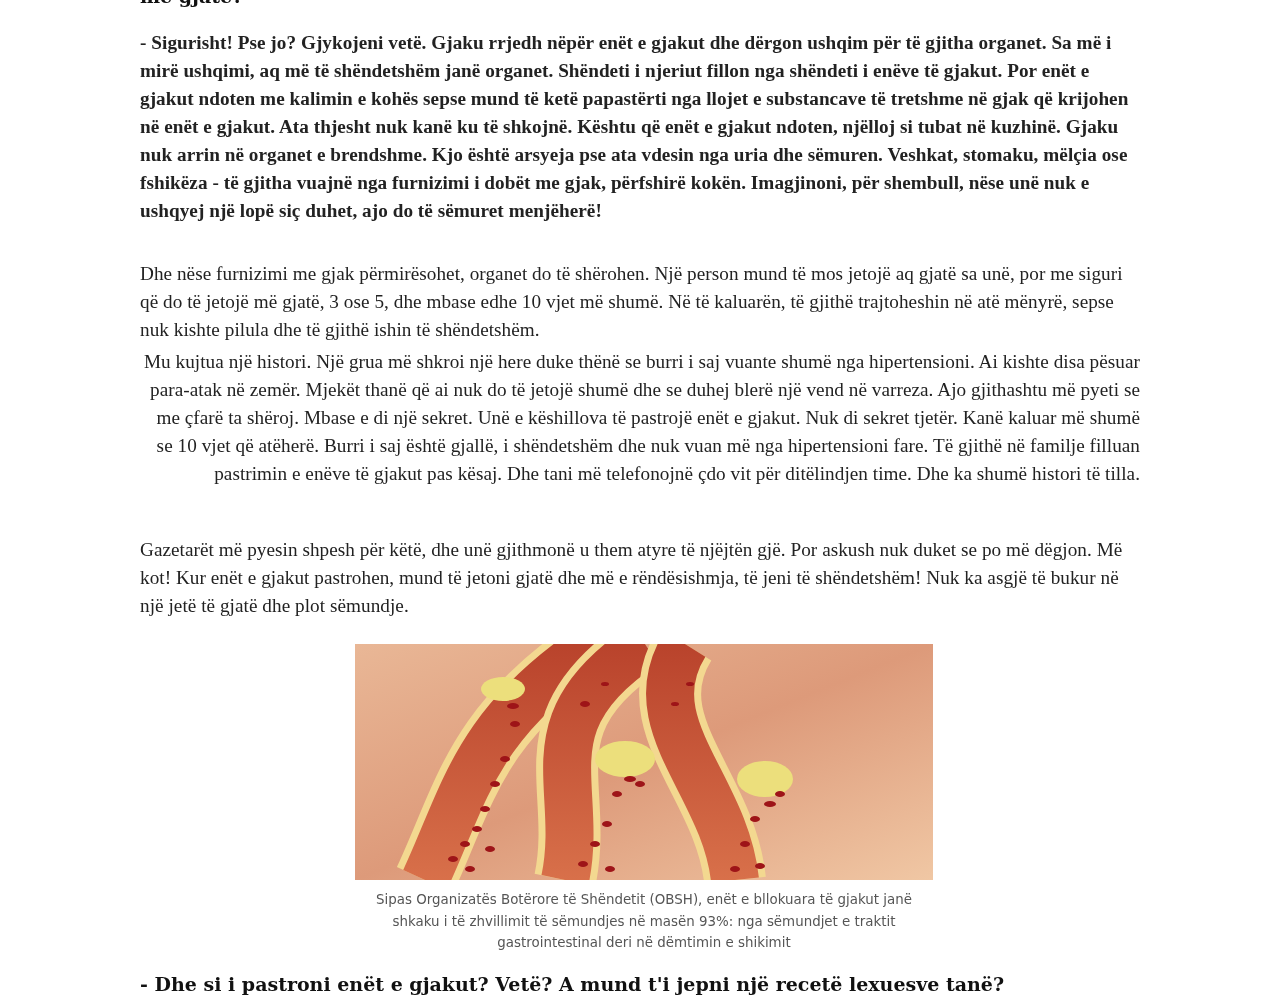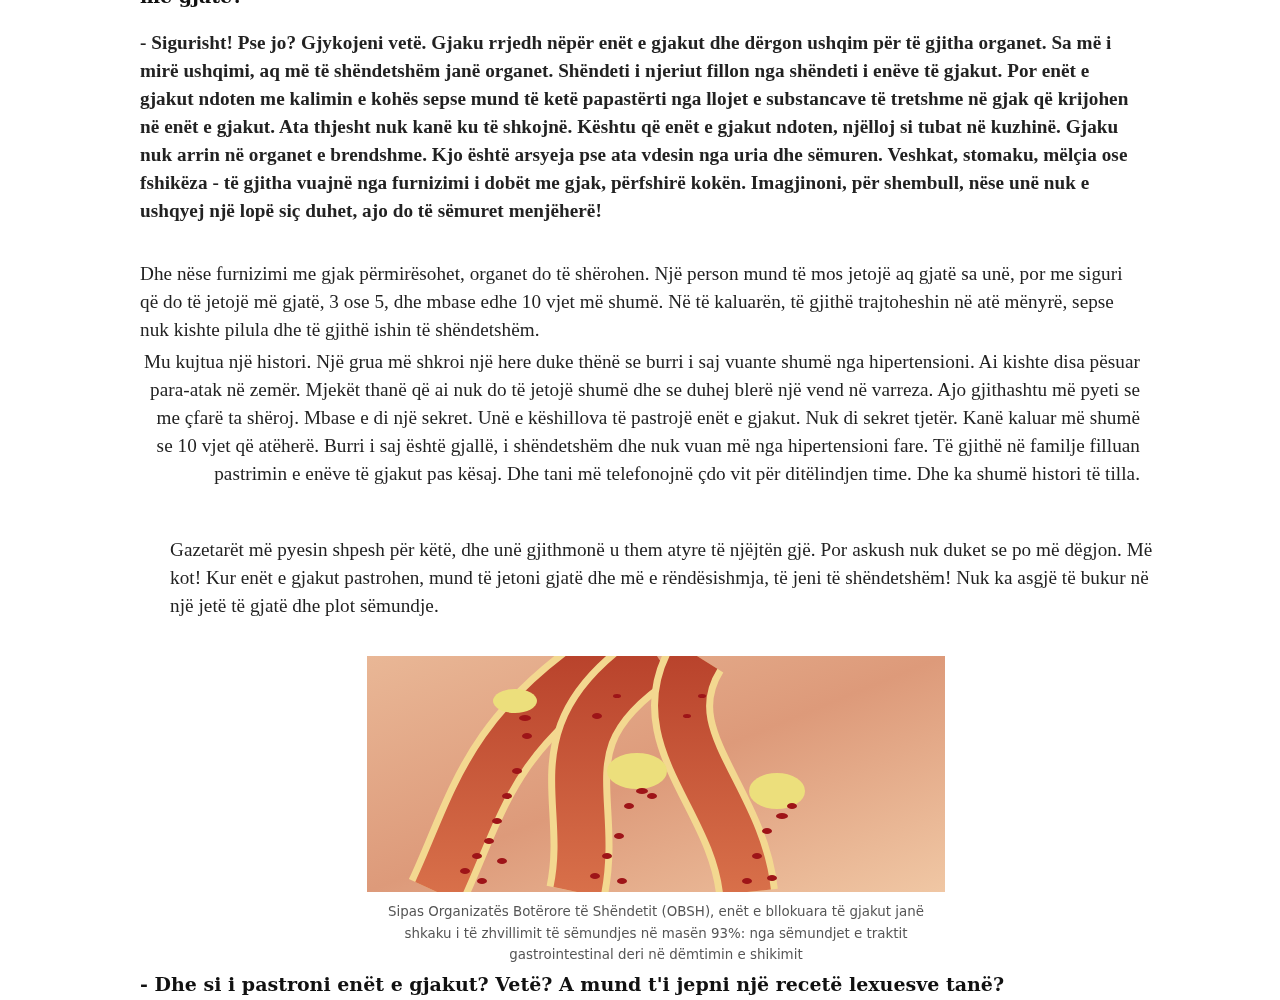--- a/index.html
+++ b/index.html
@@ -32,28 +32,28 @@
       margin: 0;
       font-family: "Liberation Serif", "DejaVu Serif", serif;
       font-size: 19.2px;
       line-height: 28px;
       color: #222222;
       letter-spacing: 0.05px;
     }
     #p1 { top: 29px; font-weight: bold; }
     #p2 { top: 260px; }
     #p3 { top: 348px; text-align: right; }
-    #p4 { top: 536px; margin-left: 30px; }
+    #p4 { top: 536px; }
 
     .figure {
       position: absolute;
       left: 351px;
       top: 640px;
       width: 610px;
-      margin: 16px;
+      margin: 4px;
     }
     .figure-image {
       width: 578px;
       height: 236px;
       display: block;
       background: #e8b18f;
       overflow: hidden;
     }
     .figure-caption {
       width: 578px;

